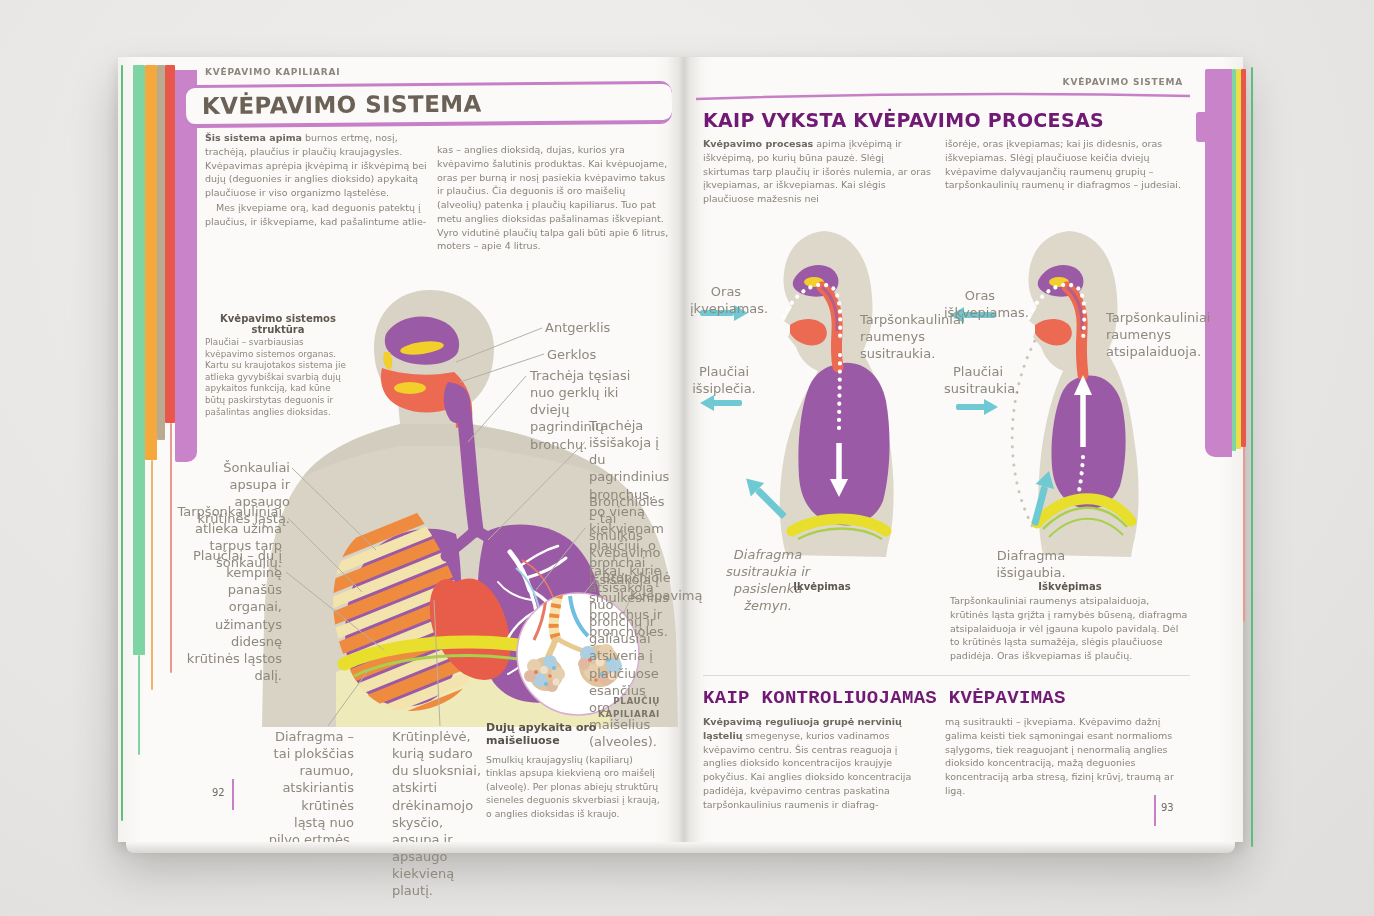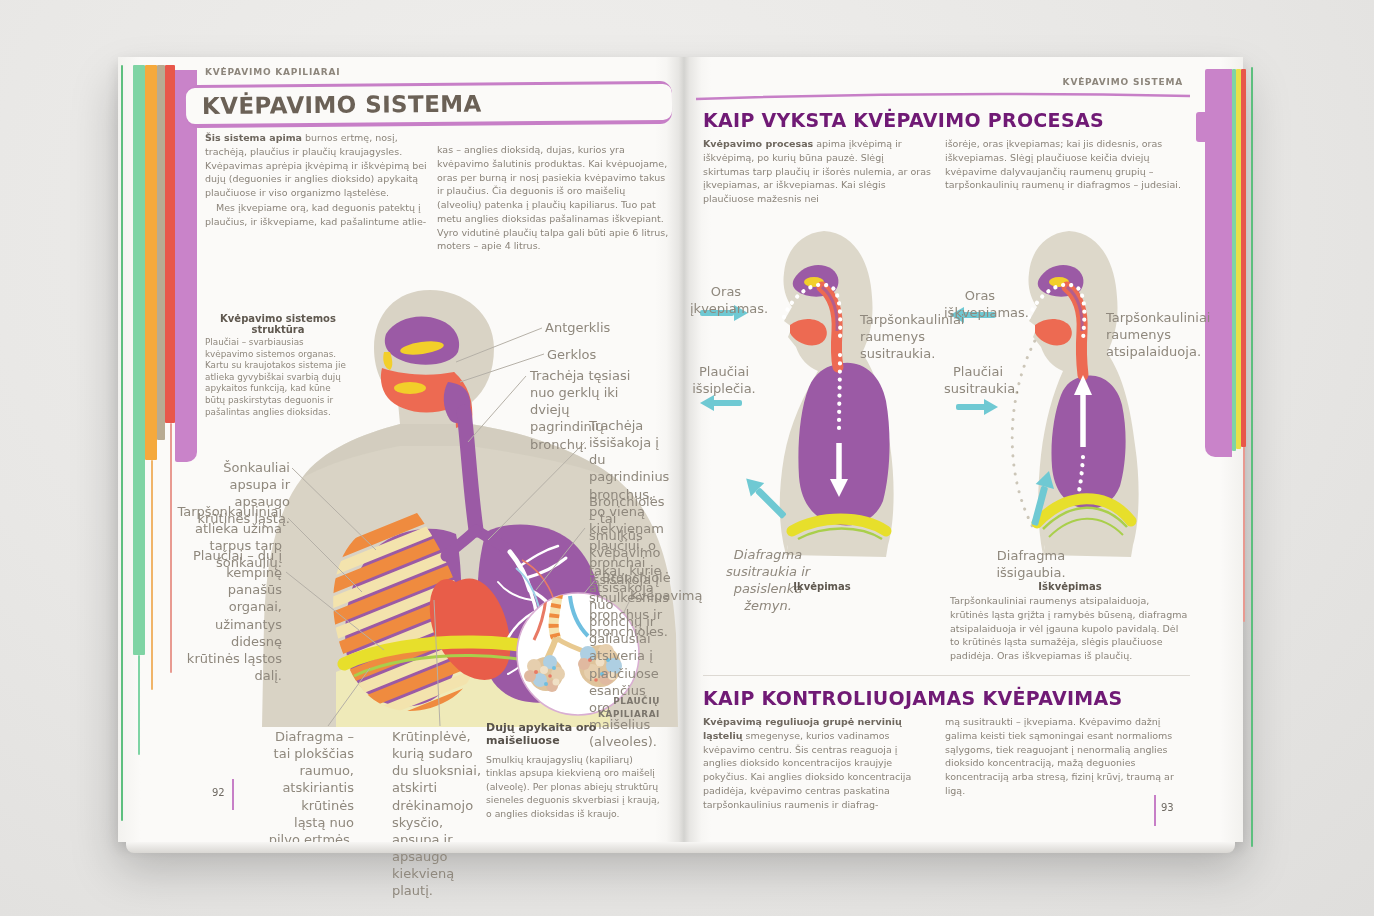--- a/index.html
+++ b/index.html
@@ -355,21 +355,21 @@
   <div class="abs" style="left:585px;top:524px;width:238px;">
     <div class="subhead">Įkvėpimas</div>
   </div>
   <div class="abs" style="left:832px;top:524px;width:240px;">
     <div class="subhead">Iškvėpimas</div>
     <div class="body-txt">Tarpšonkauliniai raumenys atsipalaiduoja, krūtinės ląsta grįžta į ramybės būseną, diafragma atsipalaiduoja ir vėl įgauna kupolo pavidalą. Dėl to krūtinės ląsta sumažėja, slėgis plaučiuose padidėja. Oras iškvepiamas iš plaučių.</div>
   </div>
 
   <div class="divider" style="left:585px;top:618px;width:487px;"></div>
 
-  <div class="abs h2" style="left:585px;top:630px;">KAIP KONTROLIUOJAMAS KVĖPAVIMAS</div>
+  <div class="abs h2" style="left:585px;top:630px;font-family:Liberation Mono, monospace;">KAIP KONTROLIUOJAMAS KVĖPAVIMAS</div>
   <div class="abs body-txt" style="left:585px;top:658px;width:230px;">
     <p><b>Kvėpavimą reguliuoja grupė nervinių ląstelių</b><span> smegenyse, kurios vadinamos kvėpavimo centru. Šis centras reaguoja į anglies dioksido koncentracijos kraujyje pokyčius. Kai anglies dioksido koncentracija padidėja, kvėpavimo centras paskatina tarpšonkaulinius raumenis ir diafrag-</span></p>
   </div>
   <div class="abs body-txt" style="left:827px;top:658px;width:245px;">
     <p>mą susitraukti – įkvepiama. Kvėpavimo dažnį galima keisti tiek sąmoningai esant normalioms sąlygoms, tiek reaguojant į nenormalią anglies dioksido koncentraciją, mažą deguonies koncentraciją arba stresą, fizinį krūvį, traumą ar ligą.</p>
   </div>
 
   <div class="pbar" style="left:1036px;top:738px;height:31px;"></div>
   <div class="abs pagenum" style="left:1043px;top:745px;">93</div>
 </div>

